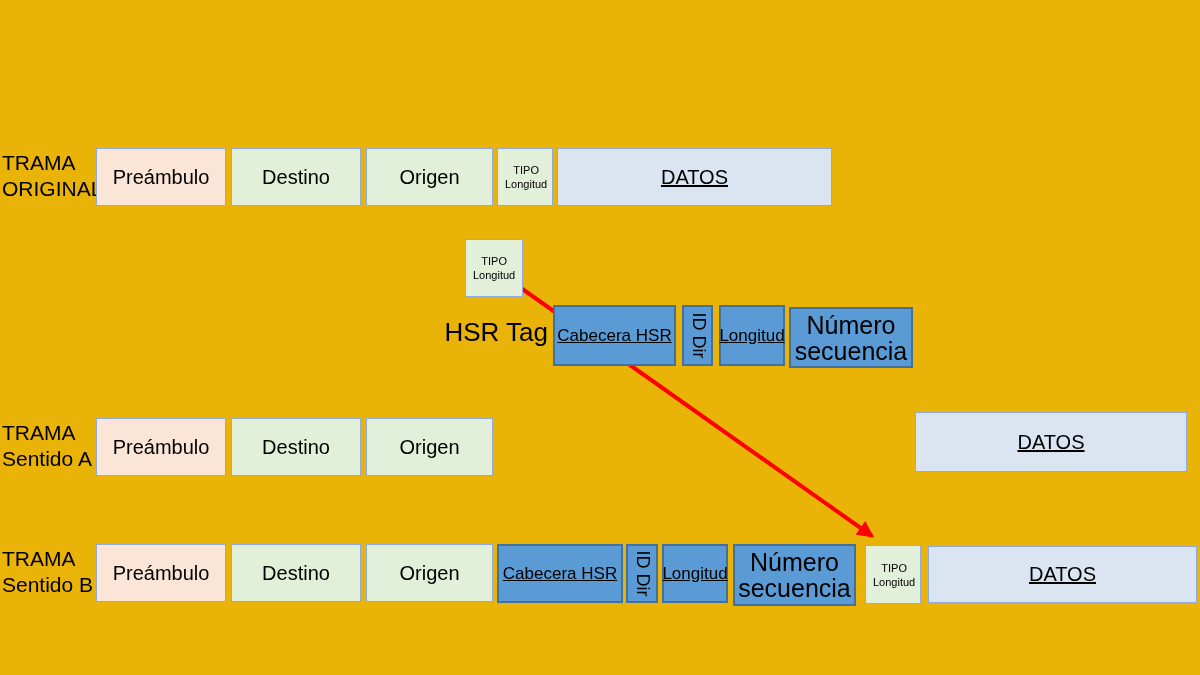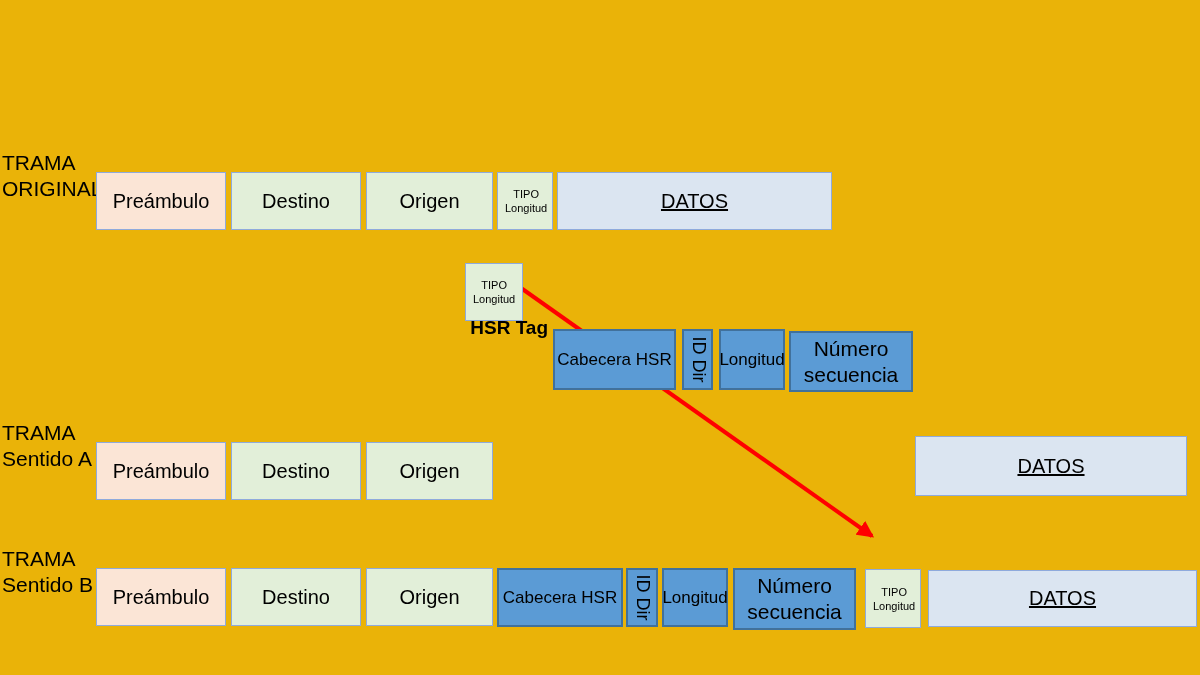--- a/index.html
+++ b/index.html
@@ -3,38 +3,38 @@
 <meta charset="utf-8">
 <style>
   html,body{margin:0;padding:0;background:#ffffff;}
   .canvas{
     position:relative;width:1200px;height:675px;background:#eab308;
     overflow:hidden;font-family:"Liberation Sans",sans-serif;color:#000;
   }
   .arrow-layer{position:absolute;left:0;top:0;z-index:0;}
   .box{
     position:absolute;box-sizing:border-box;display:flex;align-items:center;
-    justify-content:center;text-align:center;color:#000;z-index:1;margin-top:24px;
+    justify-content:center;text-align:center;color:#000;z-index:1;
   }
   .peach{background:var(--preambulo-fill,#fbe5d6);border:1.5px solid var(--light-border,#8faadc);}
   .green{background:var(--green-fill,#e2efd9);border:1.5px solid var(--light-border,#8faadc);}
   .blue{background:var(--blue-fill,#5b9bd5);border:2px solid var(--blue-border,#41719c);}
   .datos{background:var(--datos-fill,#dbe5f1);border:1.5px solid var(--light-border,#8faadc);text-decoration:underline;}
   .f20{font-size:20px;}
-  .f17{font-size:17px;}
-  .numero{font-size:21px;line-height:26px;}
+  .f17{font-size:17px;text-decoration:underline;}
+  .numero{font-size:25px;line-height:26px;}
   .small-tipo{
     font-size:11px;line-height:14px;justify-content:flex-start;
     text-align:center;padding-left:7px;white-space:pre-line;
   }
   .rowlabel{
     position:absolute;font-size:21px;line-height:26px;white-space:pre-line;
     color:#000;z-index:1;text-align:left;
   }
-  .caption{position:absolute;font-size:19px;color:#000;z-index:1;text-align:right;font-weight:bold;}
+  .caption{position:absolute;font-size:26px;color:#000;z-index:1;text-align:right;}
   .vert span{transform:rotate(90deg);white-space:nowrap;font-size:18px;display:block;}
 </style>
 </head>
 <body>
 
 <div class="canvas">
 
   <svg class="arrow-layer" width="1200" height="675" viewBox="0 0 1200 675">
     <defs>
       <marker id="arrowhead" viewBox="0 0 10 10" refX="8.5" refY="5" markerWidth="4.2" markerHeight="4.2" orient="auto-start-reverse">

